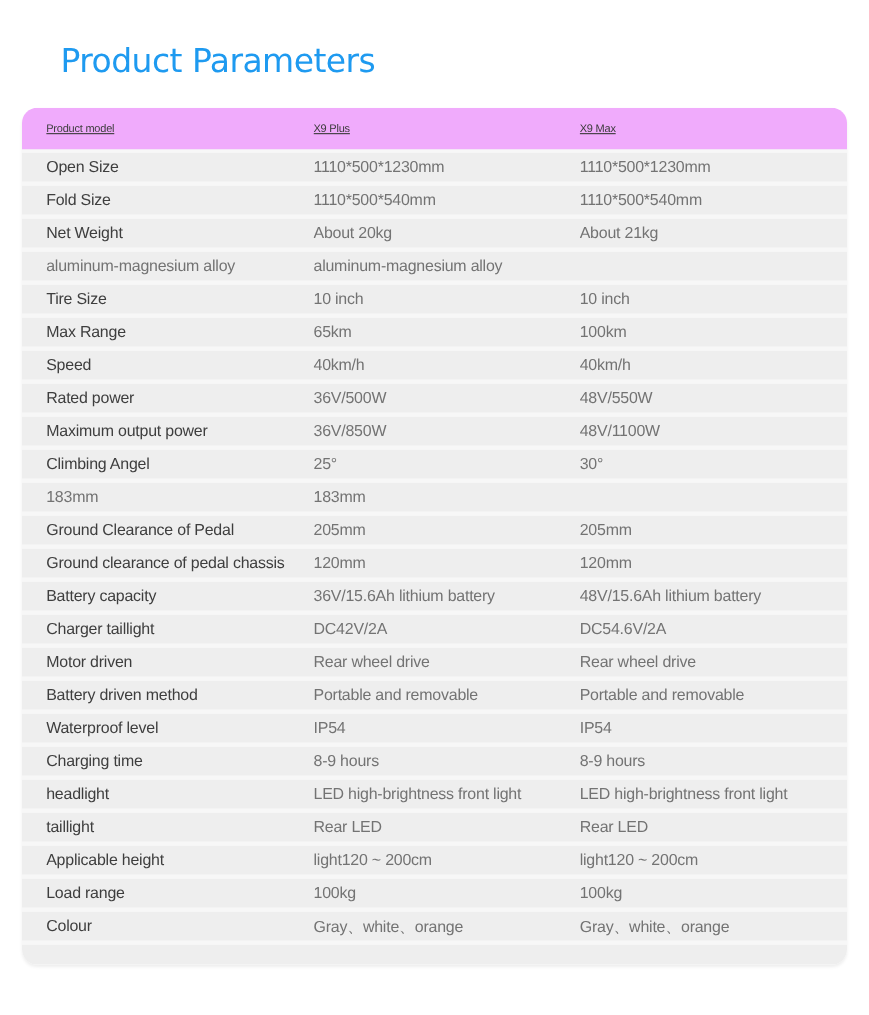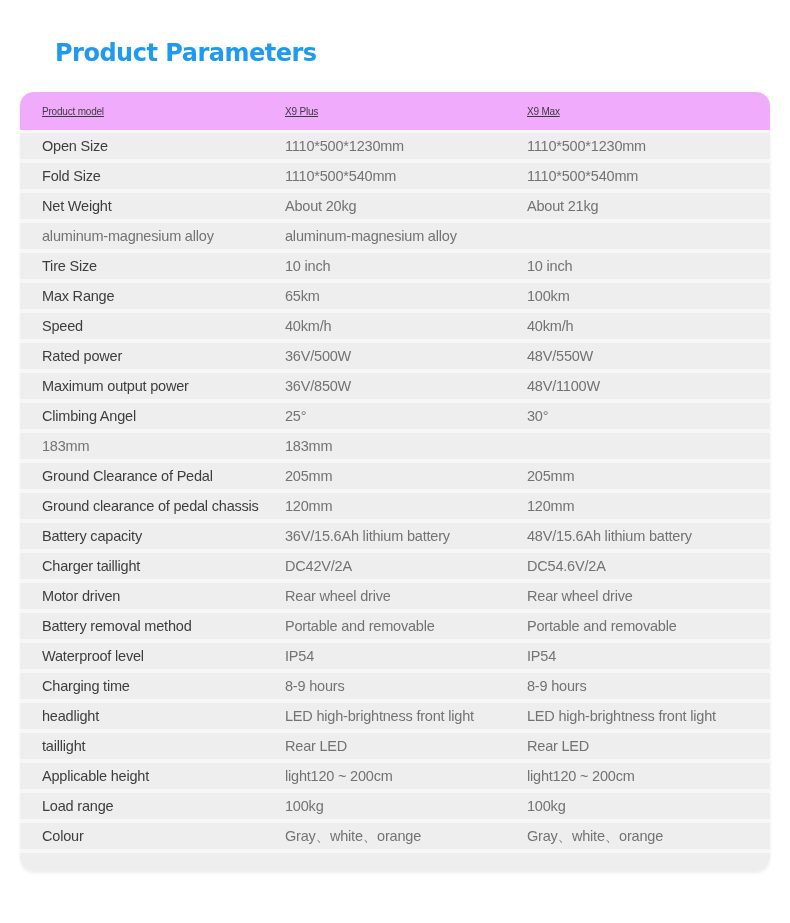--- a/index.html
+++ b/index.html
@@ -14,22 +14,22 @@
   .page {
     position: relative;
     width: 790px;
     height: 923px;
     background: #ffffff;
   }
   .title {
     margin: 0;
     padding: 41px 0 0 55px;
     font-family: "DejaVu Sans", "Liberation Sans", sans-serif;
-    font-size: 24px;
-    font-weight: 700;
+    font-size: 30px;
+    font-weight: 400;
     letter-spacing: -0.5px;
     color: #1e9af0;
     line-height: 1.0;
   }
   .spec-table {
     margin: 27px 20px 0 20px;
     width: 750px;
     border-radius: 14px;
     overflow: hidden;
     box-shadow: 0 2px 3px rgba(0,0,0,0.07);
@@ -172,21 +172,21 @@
     <div class="cell value">DC54.6V/2A</div>
   </div>
 
   <div class="row">
     <div class="cell label">Motor driven</div>
     <div class="cell value">Rear wheel drive</div>
     <div class="cell value">Rear wheel drive</div>
   </div>
 
   <div class="row">
-    <div class="cell label">Battery removal method</div>
+    <div class="cell label">Battery driven method</div>
     <div class="cell value">Portable and removable</div>
     <div class="cell value">Portable and removable</div>
   </div>
 
   <div class="row">
     <div class="cell label">Waterproof level</div>
     <div class="cell value">IP54</div>
     <div class="cell value">IP54</div>
   </div>
 

